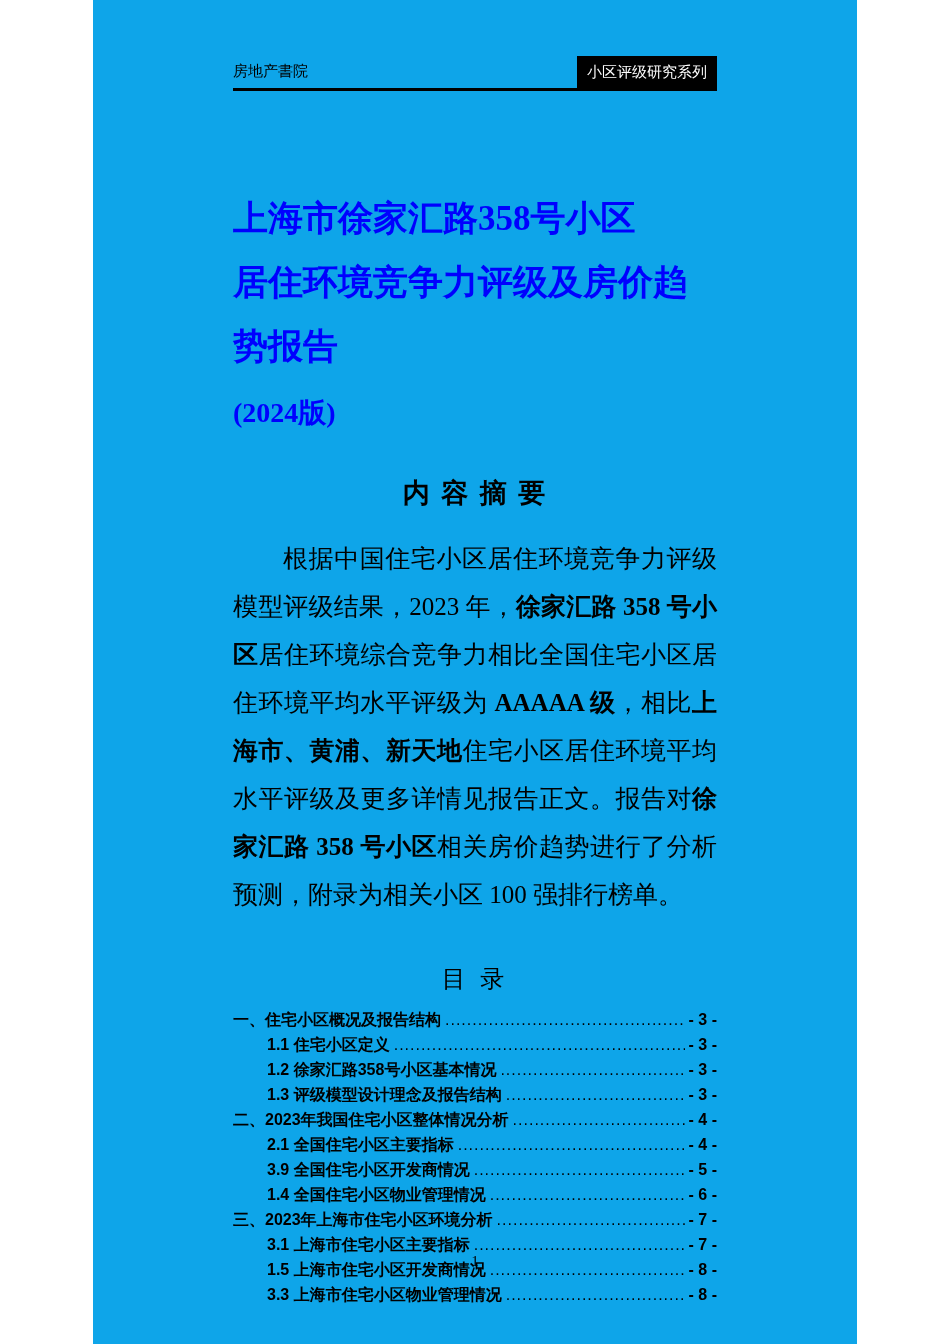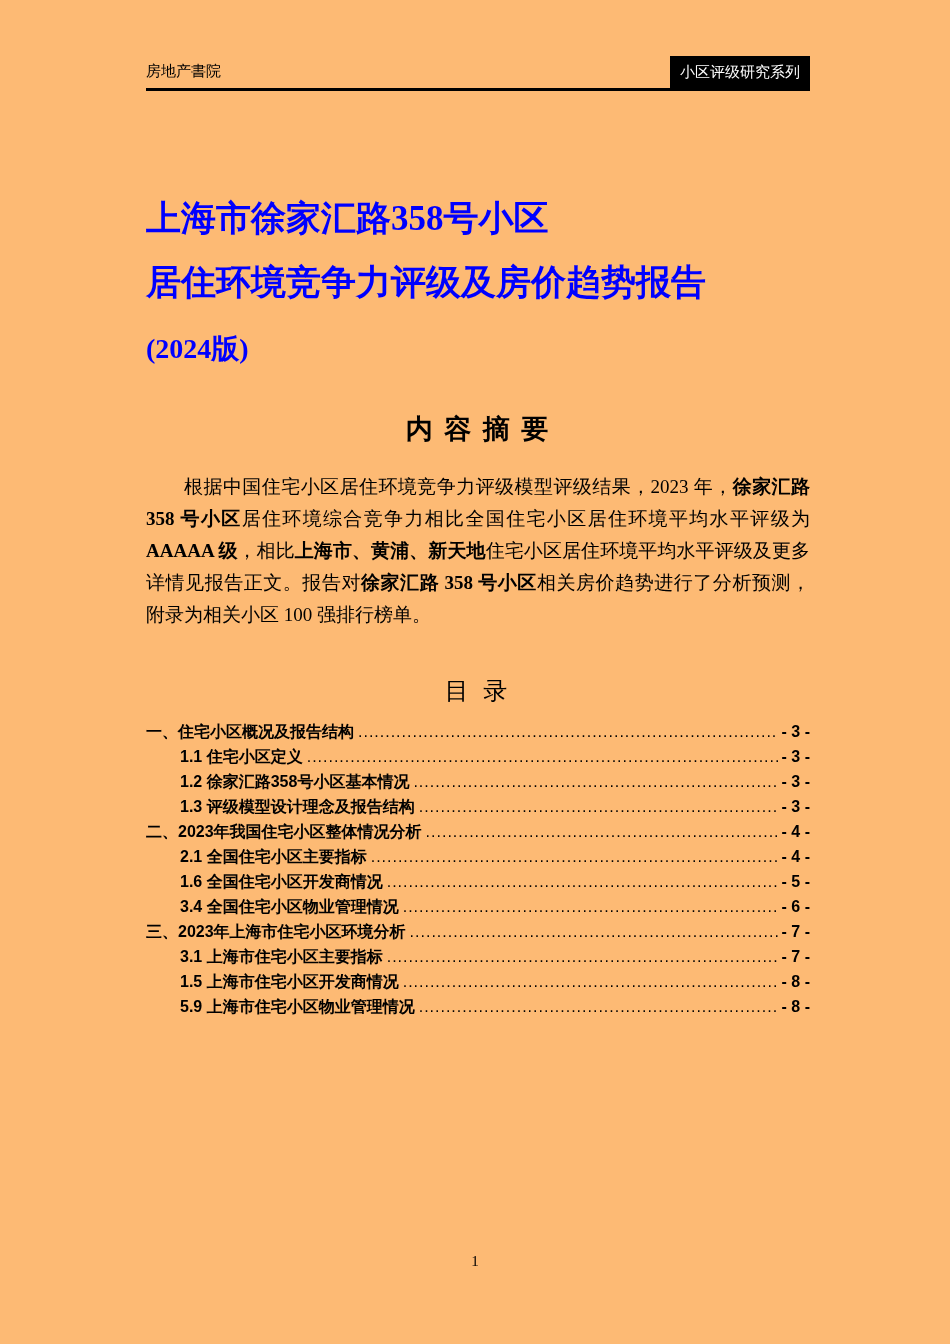--- a/index.html
+++ b/index.html
@@ -1,26 +1,25 @@
 <!DOCTYPE html>
 <html style="--title-color: #0000FF;"><head>
 <meta charset="utf-8">
 <style>
   * { margin: 0; padding: 0; box-sizing: border-box; }
   html, body { background: #ffffff; }
   body { font-family: "Liberation Serif", "DejaVu Serif", serif; color: #000; }
 
   .page {
-    width: 950px;
+    width: 764px;
     height: 1344px;
     margin: 0 auto;
-    background: #fdba74;
+    background: #0ea5e9;
     position: relative;
     overflow: hidden;
-    padding-left: 6px;
   }
   .content {
     padding: 56px 140px 0 140px;
   }
 
   
   .header-bar {
     display: flex;
     justify-content: space-between;
     align-items: flex-end;
@@ -69,22 +68,22 @@
   .summary-heading {
     margin-top: 32px;
     text-align: center;
     font-size: 27px;
     font-weight: bold;
     font-family: "Liberation Sans", "DejaVu Sans", sans-serif;
     letter-spacing: 2px;
   }
   .summary-paragraph {
     margin-top: 24px;
-    font-size: 19px;
-    line-height: 32px;
+    font-size: 25px;
+    line-height: 48px;
     text-align: justify;
     text-indent: 2em;
   }
   .summary-paragraph .seg.bold { font-weight: bold; }
 
   
   .toc-heading {
     margin-top: 44px;
     text-align: center;
     font-size: 24px;
@@ -180,46 +179,46 @@
           <span class="toc-label">二、2023年我国住宅小区整体情况分析</span>
           <span class="toc-dots"></span>
           <span class="toc-page">- 4 -</span>
         </div>
         <div class="toc-row lvl2">
           <span class="toc-label">2.1 全国住宅小区主要指标</span>
           <span class="toc-dots"></span>
           <span class="toc-page">- 4 -</span>
         </div>
         <div class="toc-row lvl2">
-          <span class="toc-label">1.6 全国住宅小区开发商情况</span>
+          <span class="toc-label">3.9 全国住宅小区开发商情况</span>
           <span class="toc-dots"></span>
           <span class="toc-page">- 5 -</span>
         </div>
         <div class="toc-row lvl2">
-          <span class="toc-label">3.4 全国住宅小区物业管理情况</span>
+          <span class="toc-label">1.4 全国住宅小区物业管理情况</span>
           <span class="toc-dots"></span>
           <span class="toc-page">- 6 -</span>
         </div>
         <div class="toc-row lvl1">
           <span class="toc-label">三、2023年上海市住宅小区环境分析</span>
           <span class="toc-dots"></span>
           <span class="toc-page">- 7 -</span>
         </div>
         <div class="toc-row lvl2">
           <span class="toc-label">3.1 上海市住宅小区主要指标</span>
           <span class="toc-dots"></span>
           <span class="toc-page">- 7 -</span>
         </div>
         <div class="toc-row lvl2">
           <span class="toc-label">1.5 上海市住宅小区开发商情况</span>
           <span class="toc-dots"></span>
           <span class="toc-page">- 8 -</span>
         </div>
         <div class="toc-row lvl2">
-          <span class="toc-label">5.9 上海市住宅小区物业管理情况</span>
+          <span class="toc-label">3.3 上海市住宅小区物业管理情况</span>
           <span class="toc-dots"></span>
           <span class="toc-page">- 8 -</span>
         </div>
       </div>
 
   </div>
 
   <div class="page-number">1</div>
 </div>
 

